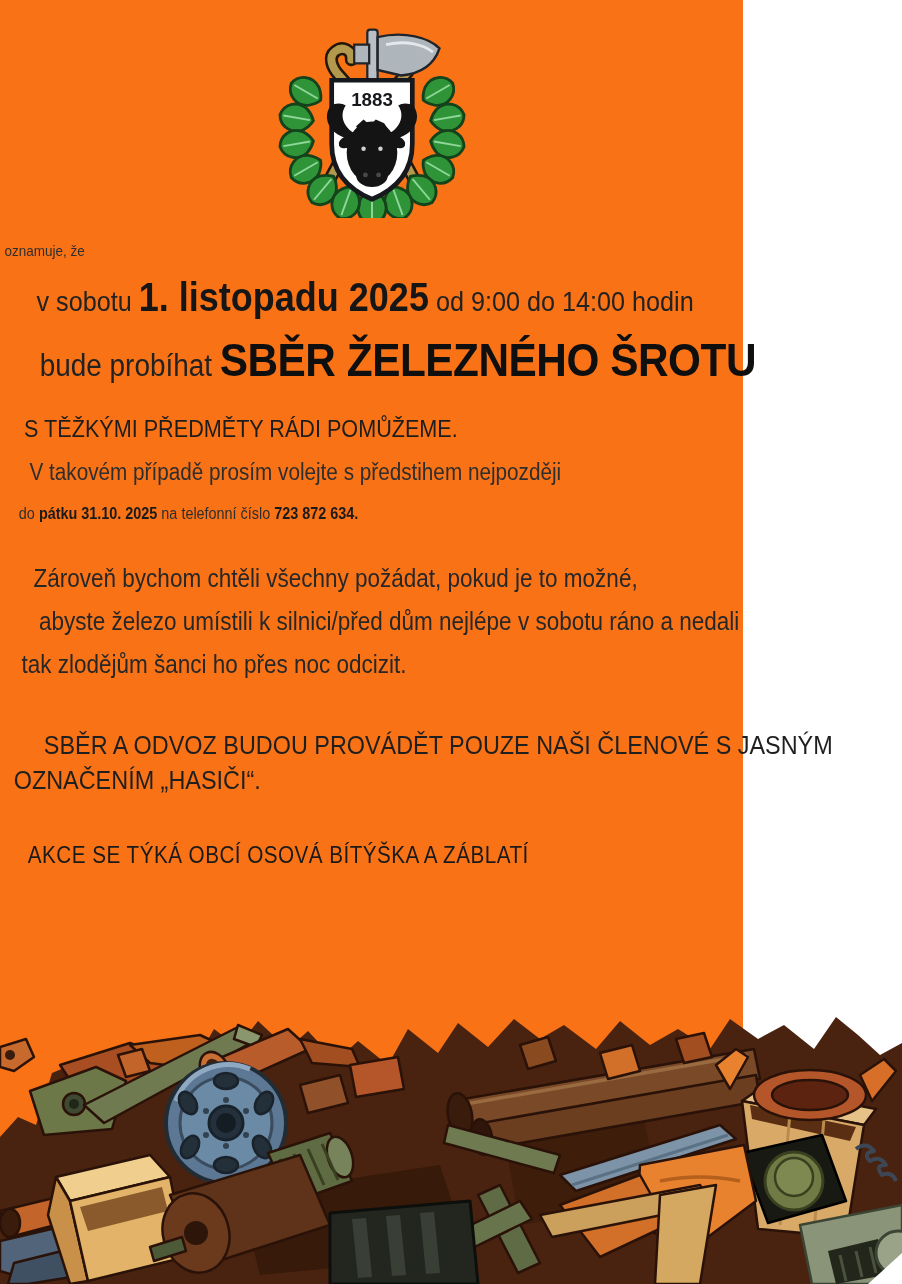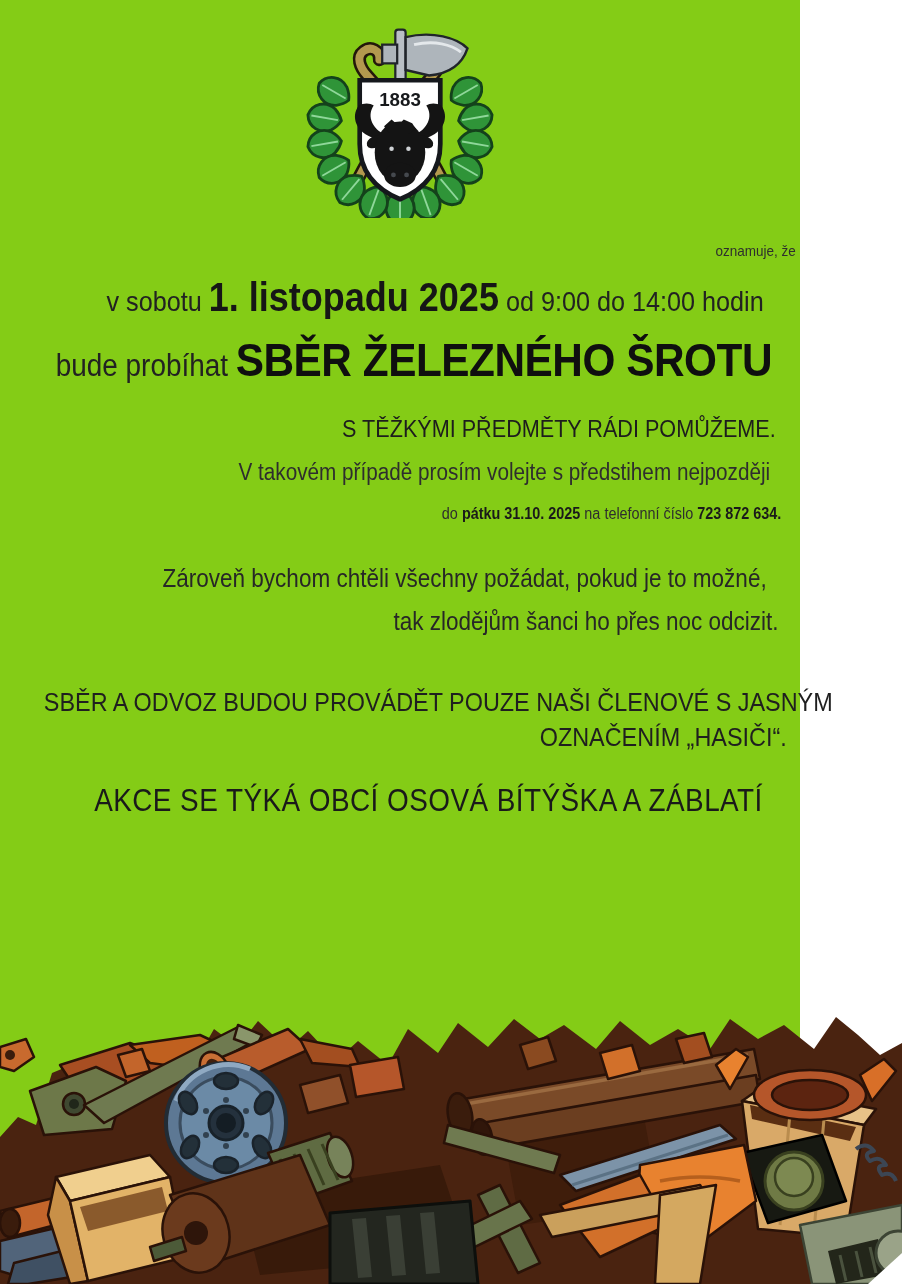--- a/index.html
+++ b/index.html
@@ -1,36 +1,36 @@
 <!DOCTYPE html>
 <html lang="cs"><head>
 <meta charset="utf-8">
 <style>
   html,body{margin:0;padding:0;background:#ffffff;}
   body{
     width:902px;height:1284px;overflow:hidden;
     font-family:"Liberation Sans","DejaVu Sans",sans-serif;
     color:#1d1d1d;
   }
-  .poster{position:relative;width:800px;height:1284px;text-align:right;background:#84cc16;}
+  .poster{position:relative;width:743px;height:1284px;text-align:left;background:#f97316;}
   .crest-wrap{padding-top:24px;}
   .condense{display:inline-block;transform:scaleX(0.9);transform-origin:50% 50%;white-space:nowrap;}
   .org{margin-top:24px;font-size:26px;letter-spacing:0.5px;color:#222;}
   .announce{margin-top:24px;font-size:15px;color:#2e2e2e;}
   .dateline{margin-top:16px;font-size:28px;color:#222;}
   .dateline .big{font-size:40px;font-weight:700;color:#161616;}
-  .eventline{margin-top:12px;font-size:31px;color:#222;padding-left:16px;}
+  .eventline{margin-top:12px;font-size:31px;color:#222;}
   .eventline .big{font-size:47px;font-weight:700;color:#0f0f0f;letter-spacing:-0.5px;}
   .helpline{margin-top:28px;font-size:24px;color:#1d1d1d;}
   .callline1{margin-top:16px;font-size:23px;color:#2e2e2e;}
   .callline2{margin-top:19px;font-size:16px;color:#2e2e2e;}
   .b{font-weight:700;color:#1a1a1a;}
   .para{margin-top:34px;font-size:25px;line-height:43px;color:#272727;}
   .crew{margin-top:42px;font-size:26px;line-height:35px;color:#1f1f1f;}
-  .coverage{margin-top:28px;font-size:31px;color:#1a1a1a;letter-spacing:0.5px;}
+  .coverage{margin-top:44px;font-size:23px;color:#1a1a1a;letter-spacing:0.5px;}
   .scrap-wrap{position:absolute;left:0;bottom:0;width:902px;height:279px;line-height:0;}
   svg{display:block;}
   .crest-svg{margin:0 auto;}
 </style>
 </head>
 <body>
 
 <div class="poster">
 
   <div class="crest-wrap">
@@ -114,20 +114,21 @@
   <div class="callline1">
     <span class="condense">V takovém případě prosím volejte s předstihem nejpozději</span>
   </div>
 
   <div class="callline2">
     <span class="condense"><span>do </span><span class="b">pátku 31.10. 2025</span><span> na telefonní číslo </span><span class="b">723 872 634.</span></span>
   </div>
 
   <div class="para">
     <div><span class="condense">Zároveň bychom chtěli všechny požádat, pokud je to možné,</span></div>
+    <div><span class="condense">abyste železo umístili k silnici/před dům nejlépe v sobotu ráno a nedali</span></div>
     <div><span class="condense">tak zlodějům šanci ho přes noc odcizit.</span></div>
   </div>
 
   <div class="crew">
     <div><span class="condense">SBĚR A ODVOZ BUDOU PROVÁDĚT POUZE NAŠI ČLENOVÉ S JASNÝM</span></div>
     <div><span class="condense">OZNAČENÍM „HASIČI“.</span></div>
   </div>
 
   <div class="coverage">
     <span class="condense">AKCE SE TÝKÁ OBCÍ OSOVÁ BÍTÝŠKA A ZÁBLATÍ</span>

